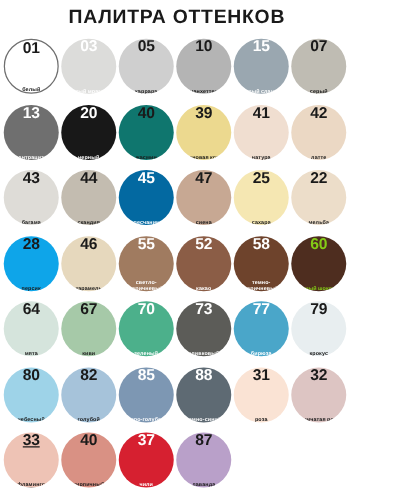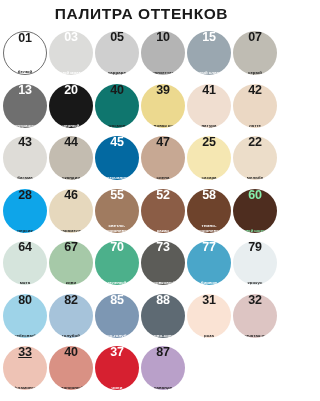--- a/index.html
+++ b/index.html
@@ -165,21 +165,21 @@
         <div class="name">светло-коричневый</div>
       </div>
       <div class="swatch" style="background: rgb(139, 93, 70); color: rgb(255, 255, 255);">
         <div class="code">52</div>
         <div class="name">какао</div>
       </div>
       <div class="swatch" style="background: rgb(110, 67, 44); color: rgb(255, 255, 255);">
         <div class="code">58</div>
         <div class="name">темно-коричневый</div>
       </div>
-      <div class="swatch" style="background: rgb(78, 45, 31); color: #86efac;">
+      <div class="swatch" style="background: rgb(78, 45, 31); color: #84cc16;">
         <div class="code">60</div>
         <div class="name">темный шоколад</div>
       </div>
       <div class="swatch" style="background: rgb(213, 228, 220); color: rgb(26, 26, 26);">
         <div class="code">64</div>
         <div class="name">мята</div>
       </div>
       <div class="swatch" style="background: rgb(166, 201, 168); color: rgb(26, 26, 26);">
         <div class="code">67</div>
         <div class="name">киви</div>

